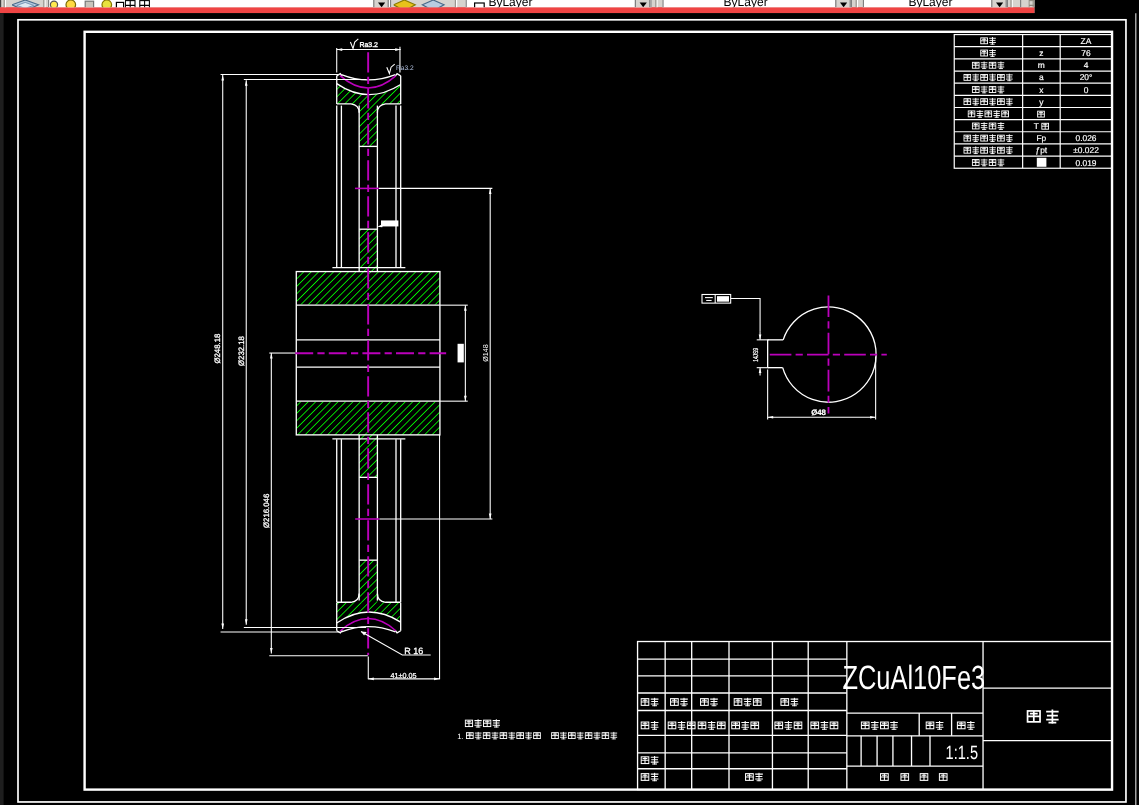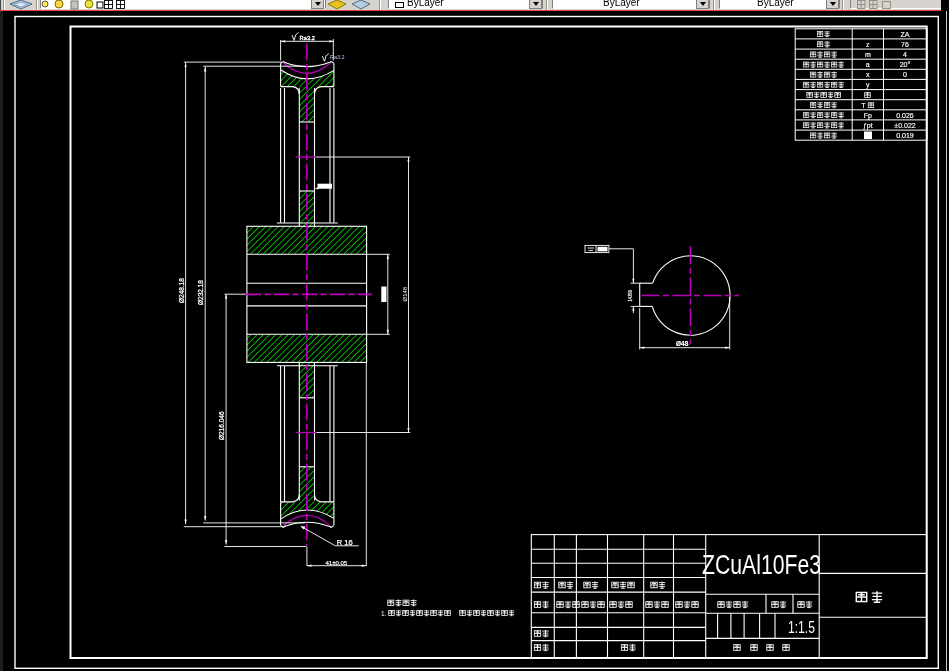--- a/index.html
+++ b/index.html
@@ -1,18 +1,18 @@
 <!DOCTYPE html>
 <html><head>
 <meta charset="utf-8">
 <style>
   html,body{margin:0;padding:0;background:#000;width:949px;height:671px;overflow:hidden;}
   *{box-sizing:border-box;}
   body{font-family:"Liberation Sans", sans-serif;}
-  #toolbar{position:absolute;left:0;top:0;width:941px;height:11px;background:#d6d3ce;overflow:hidden;border-bottom:1px solid #ef4444;}
+  #toolbar{position:absolute;left:0;top:0;width:862px;height:11px;background:#d6d3ce;overflow:hidden;border-bottom:5px solid #ef4444;}
   .sep{position:absolute;top:0;width:2px;height:10px;border-left:1px solid #9a968f;border-right:1px solid #fff;}
   .combo{position:absolute;top:-11px;height:20px;background:#fff;border:1px solid #808080;border-bottom-color:#fff;}
   .drop{position:absolute;top:-8px;height:17px;width:13px;background:#d6d3ce;border:1px solid #808080;}
   .drop:after{content:"";position:absolute;left:3px;top:9px;border:3px solid transparent;border-top:4px solid #000;}
   #canvas{position:absolute;left:0;top:11px;width:949px;height:660px;background:#000;}
   svg{position:absolute;left:0;top:0;}
 </style>
 </head>
 <body>
 <div id="toolbar">

